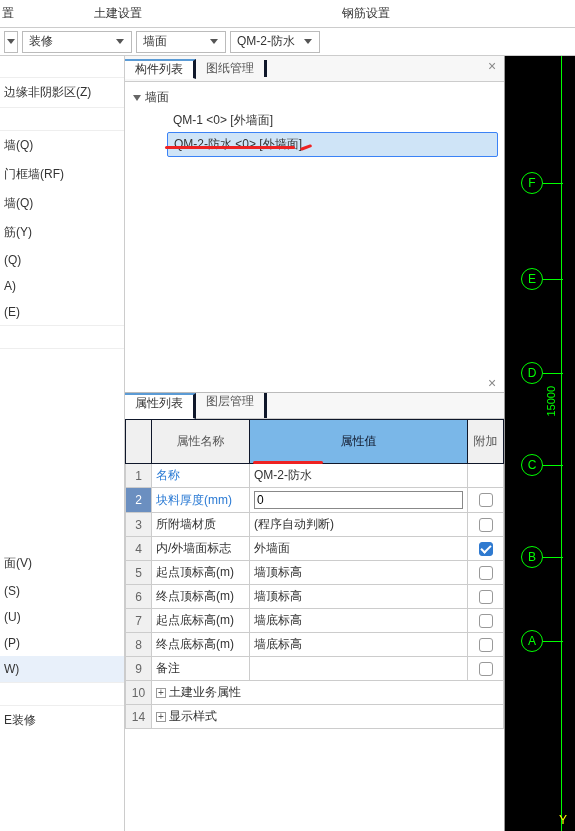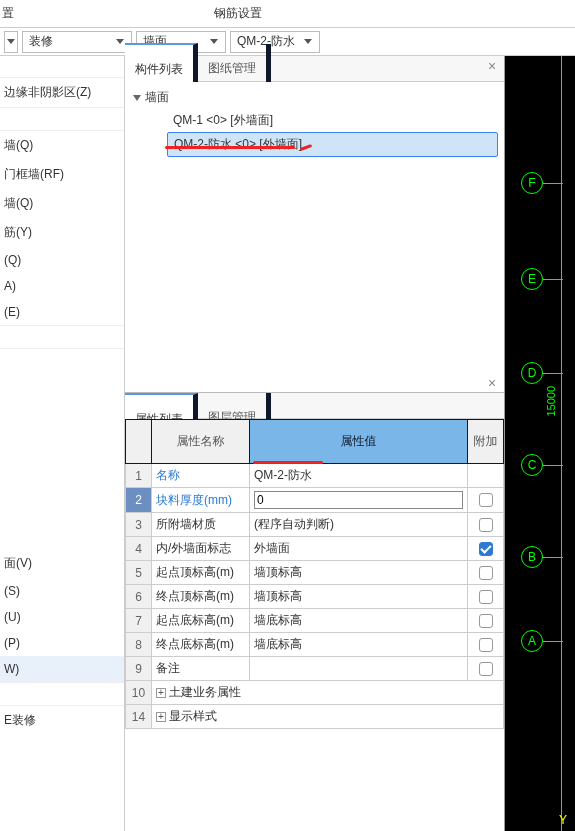--- a/index.html
+++ b/index.html
@@ -18,21 +18,21 @@
     .dd3 { width: 90px; }
 
     .main { display: flex; height: calc(831px - 56px); }
 
     .left-col { width: 125px; border-right: 1px solid #ccc; padding-top: 6px; overflow: hidden; }
     .left-item { padding: 6px 4px; white-space: nowrap; color: #333; }
 
     .middle-col { width: 380px; display: flex; flex-direction: column; border-right: 1px solid #999; position: relative; }
 
     .panel-header { display: flex; align-items: center; border-bottom: 1px solid #ccc; height: 26px; background: #f7f7f7; position: relative; }
-    .panel-tab { padding: 16px 10px; color: #555; border-right: 5px solid #0f172a; font-family: Liberation Mono, monospace; }
+    .panel-tab { padding: 0 10px; color: #555; border-right: 3px solid #0f172a; font-family: Liberation Mono, monospace; }
     .panel-tab.active { background: #fff; border-top: 2px solid #5b9bd5; color: #333; font-weight: 500; border-bottom: 1px solid #fff; margin-bottom: -1px; }
     .close-x { position: absolute; right: 4px; top: 2px; color: #888; cursor: pointer; font-size: 14px; width: 16px; height: 16px; text-align: center; }
 
     .panel-toolbar { display: flex; align-items: center; padding: 4px 6px; gap: 8px; border-bottom: 1px solid #eee; flex-wrap: nowrap; }
     .tb-btn { display: flex; align-items: center; gap: 3px; color: #333; white-space: nowrap; cursor: pointer; }
     .tb-icon { display: inline-block; width: 14px; height: 14px; }
     .ic-new { background: linear-gradient(#fff,#fff); border: 1px solid #3a7; border-radius: 2px; position: relative; }
     .ic-new::after { content: "+"; color: #3a7; font-size: 10px; position: absolute; right: -2px; bottom: -3px; }
     .ic-copy { border: 1px solid #d90; background: #ffe; border-radius: 2px; box-shadow: 2px 2px 0 #ffe, 2px 2px 0 1px #d90; width: 10px; height: 10px; }
     .ic-del { position: relative; }
@@ -77,20 +77,21 @@
     .bubble { position: absolute; width: 22px; height: 22px; border: 1px solid #0f0; border-radius: 50%; color: #0f0; text-align: center; line-height: 20px; font-size: 12px; background: #000; }
     .bubble-line { position: absolute; height: 1px; background: #0f0; }
     .dim-v { position: absolute; color: #0f0; font-size: 11px; writing-mode: vertical-rl; transform: rotate(180deg); }
     .axis-y { position: absolute; bottom: 4px; right: 8px; color: #ff0; font-size: 12px; }
   </style>
 </head>
 <body>
 
 <div class="top-tabs">
   <div class="top-tab left-trunc">置</div>
+  <div class="top-tab">土建设置</div>
   <div class="top-tab" style="margin-left:120px">钢筋设置</div>
 </div>
 
 <div class="toolbar">
   <div class="dropdown" style="width:14px;padding:0 2px">
       <span class="caret"></span>
     </div>
   <div class="dropdown dd1">
       <span>装修</span>
       <span style="margin-left:auto" class="caret"></span>

